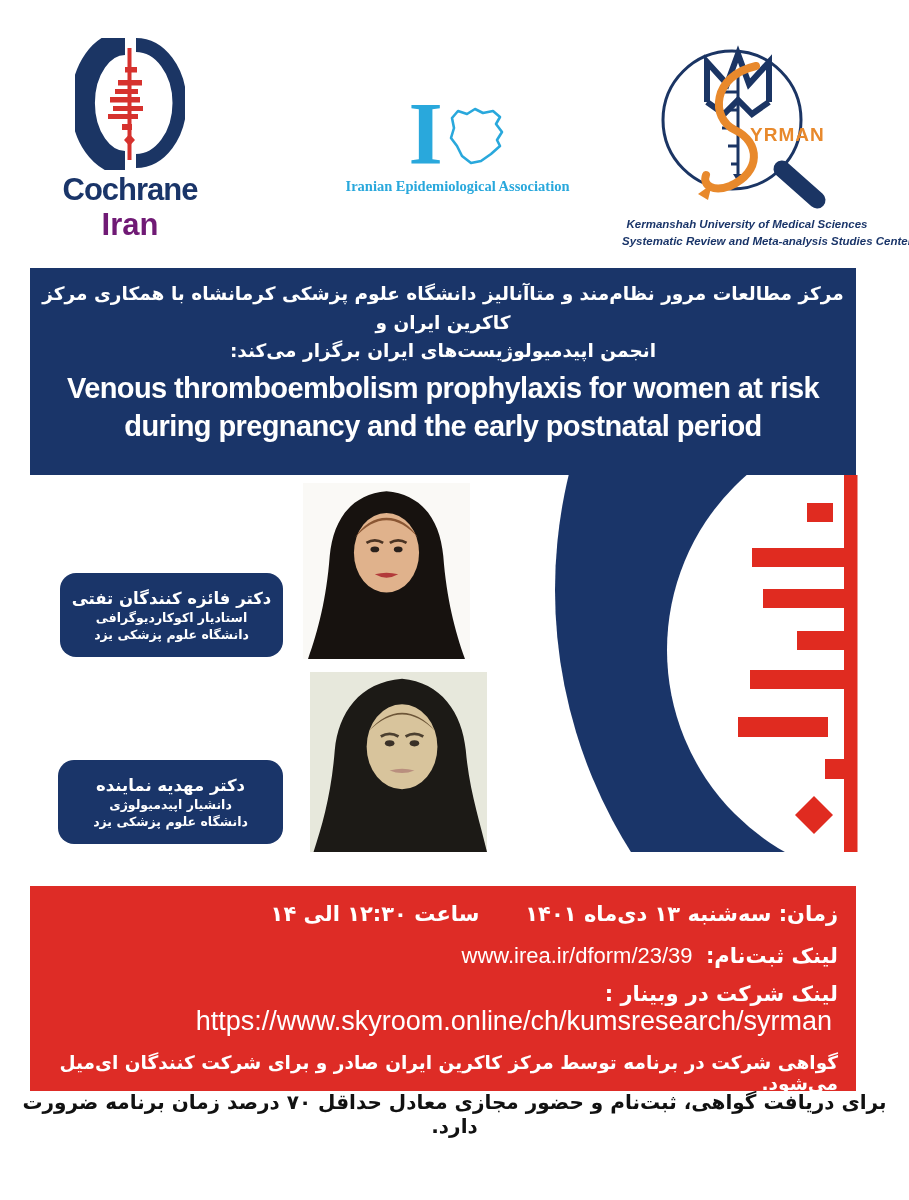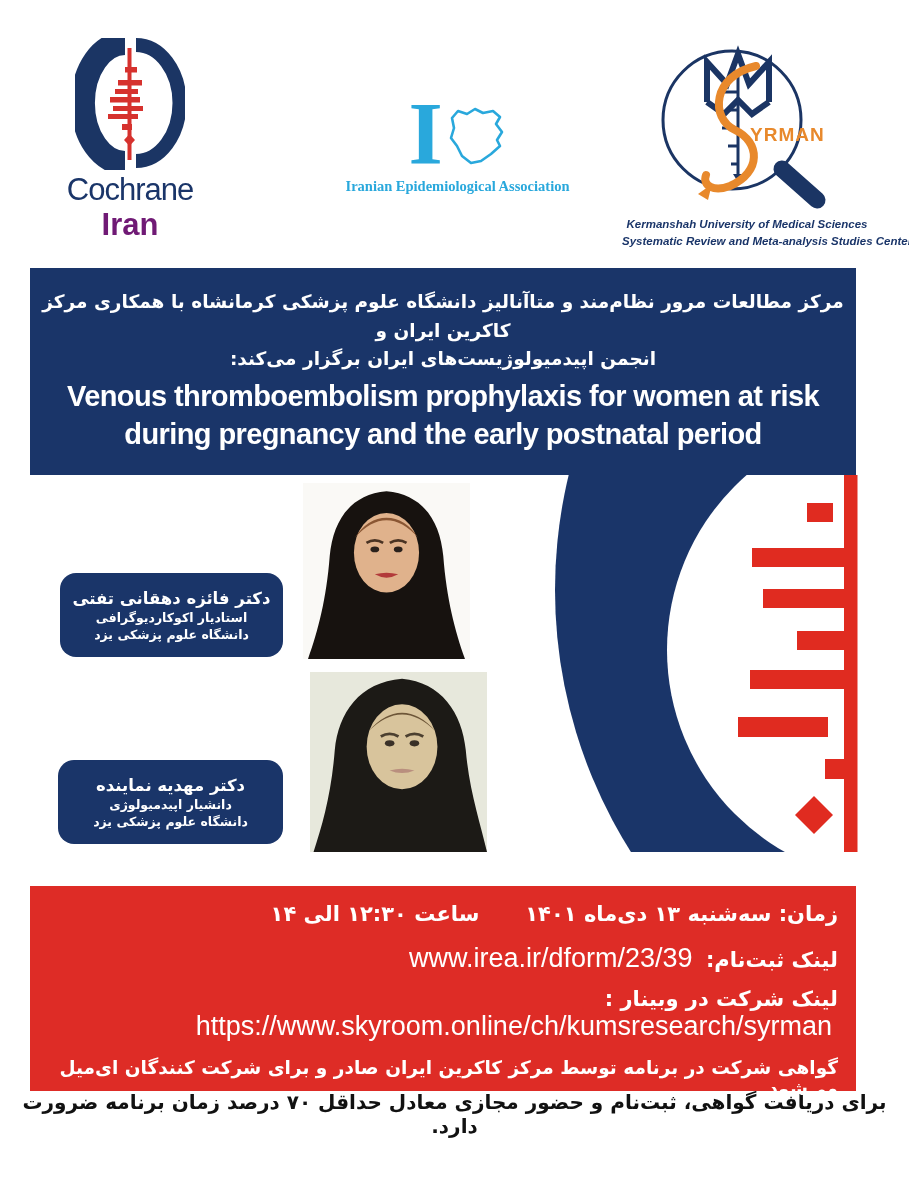--- a/index.html
+++ b/index.html
@@ -6,34 +6,34 @@
     --navy:#1a3569; --red:#de2c26; --plot-red:#e02b20; --irea-blue:#29a8dc;
     --orange:#e8892c; --ink:#111111; --paper:#ffffff;
   }
   *{margin:0;padding:0;box-sizing:border-box;}
   html,body{background:#ffffff;}
   body{font-family:"DejaVu Sans",sans-serif;}
   .poster{position:relative;width:909px;height:1200px;background:var(--paper);overflow:hidden;margin:0 auto;}
 
   
   .logo-cochrane{position:absolute;left:50px;top:38px;width:160px;text-align:center;}
-  .logo-cochrane .word{font-family:"Liberation Sans",sans-serif;font-weight:normal;font-size:31px;color:var(--navy);letter-spacing:-1px;line-height:1.05;}
+  .logo-cochrane .word{font-family:"Liberation Sans",sans-serif;font-weight:bold;font-size:31px;color:var(--navy);letter-spacing:-1px;line-height:1.05;}
   .logo-cochrane .word-iran{font-family:"Liberation Sans",sans-serif;font-weight:bold;font-size:31px;color:#701a75;line-height:1.15;}
 
   .logo-irea{position:absolute;left:340px;top:96px;width:235px;text-align:center;color:var(--irea-blue);}
   .irea-row{display:flex;align-items:flex-end;justify-content:center;gap:2px;height:74px;}
   .irea-letter{font-family:"Liberation Serif",serif;font-weight:bold;font-size:88px;line-height:0.82;color:var(--irea-blue);}
   .irea-caption{font-family:"Liberation Serif",serif;font-weight:bold;font-size:14.5px;margin-top:8px;white-space:nowrap;}
 
   .logo-syrman{position:absolute;left:622px;top:40px;width:250px;text-align:center;}
   .syrman-caption{font-family:"Liberation Sans",sans-serif;font-weight:bold;font-style:italic;font-size:11.5px;color:var(--navy);line-height:1.45;white-space:nowrap;}
 
   
   .navy-banner{position:absolute;left:30px;top:268px;width:826px;height:207px;background:var(--navy);
-    color:#fff;text-align:center;direction:rtl;padding-top:20px;}
+    color:#fff;text-align:center;direction:rtl;padding-top:12px;}
   .navy-banner .fa-line{font-size:18.5px;font-weight:bold;line-height:1.55;}
   .navy-banner .event{font-size:21px;font-weight:bold;margin-top:14px;}
   .navy-banner .title-en{direction:ltr;font-family:"Liberation Sans",sans-serif;font-weight:bold;
     font-size:29px;letter-spacing:-0.6px;line-height:1.3;margin-top:4px;}
 
   
   .big-graphic{position:absolute;left:480px;top:475px;width:378px;height:377px;z-index:1;}
   .photo{position:absolute;z-index:2;overflow:hidden;}
   .photo-1{left:303px;top:483px;width:167px;height:176px;}
   .photo-2{left:310px;top:672px;width:177px;height:180px;}
@@ -50,21 +50,21 @@
   
   .red-banner{position:absolute;left:30px;top:852px;width:826px;height:205px;background:var(--red);
     color:#fff;direction:rtl;text-align:right;padding:16px 18px 16px 18px;z-index:3;margin-top:34px;}
   .rb-line{font-weight:bold;}
   .rb-time{font-size:21px;}
   .rb-gap{display:inline-block;width:46px;}
   .rb-register{font-size:21px;margin-top:17px;}
   .rb-webinar{font-size:21px;margin-top:13px;}
   .url{direction:ltr;unicode-bidi:isolate;display:inline-block;font-family:"Liberation Sans",sans-serif;
     font-weight:normal;margin:0 6px;}
-  .url-register{font-size:27px;}
+  .url-register{font-size:22px;}
   .url-webinar{font-size:27px;}
   .rb-note{font-size:18.5px;margin-top:15px;}
 
   
   .footer-note{position:absolute;left:0;top:1090px;width:100%;text-align:center;direction:rtl;
     color:var(--ink);font-size:20px;font-weight:bold;z-index:1;}
 </style>
 </head>
 <body>
 
@@ -165,21 +165,21 @@
       <path d="M 33 35 Q 52 15 71 35 Q 62 24 52 24 Q 42 24 33 35 Z" fill="#6d5638"></path>
       <path d="M 40 38 Q 45 35 50 38" stroke="#4c4030" stroke-width="1.6" fill="none"></path>
       <path d="M 54 38 Q 59 35 64 38" stroke="#4c4030" stroke-width="1.6" fill="none"></path>
       <ellipse cx="45" cy="42" rx="2.7" ry="1.8" fill="#3a3128"></ellipse>
       <ellipse cx="59" cy="42" rx="2.7" ry="1.8" fill="#3a3128"></ellipse>
       <path d="M 45 58 Q 52 61 59 58 Q 52 56 45 58 Z" fill="#b98f7e"></path>
     </svg>
   </div>
 
   <div class="speaker-box speaker-box-1">
-    <div class="speaker-name">دکتر فائزه دهقانی تفتی</div>
+    <div class="speaker-name">دکتر فائزه کنندگان تفتی</div>
     <div class="speaker-role">استادیار اکوکاردیوگرافی</div>
     <div class="speaker-affil">دانشگاه علوم پزشکی یزد</div>
   </div>
   <div class="speaker-box speaker-box-2">
     <div class="speaker-name">دکتر مهدیه نماینده</div>
     <div class="speaker-role">دانشیار اپیدمیولوژی</div>
     <div class="speaker-affil">دانشگاه علوم پزشکی یزد</div>
   </div>
 
   <section class="red-banner">

